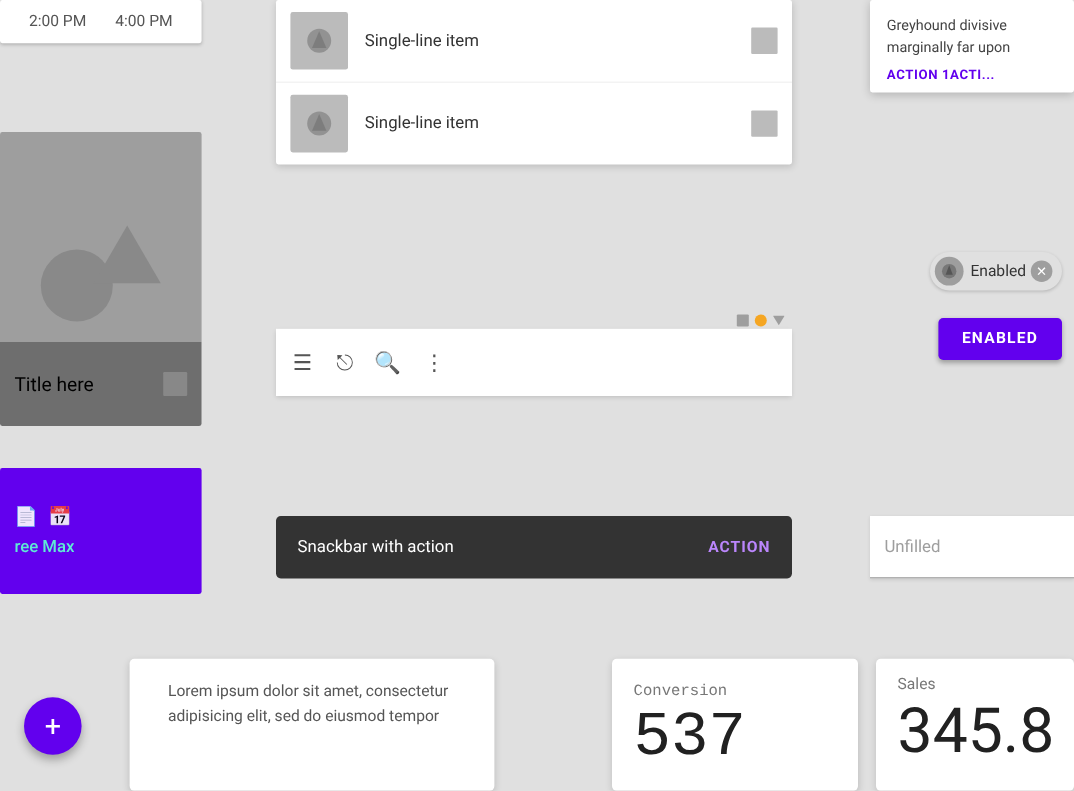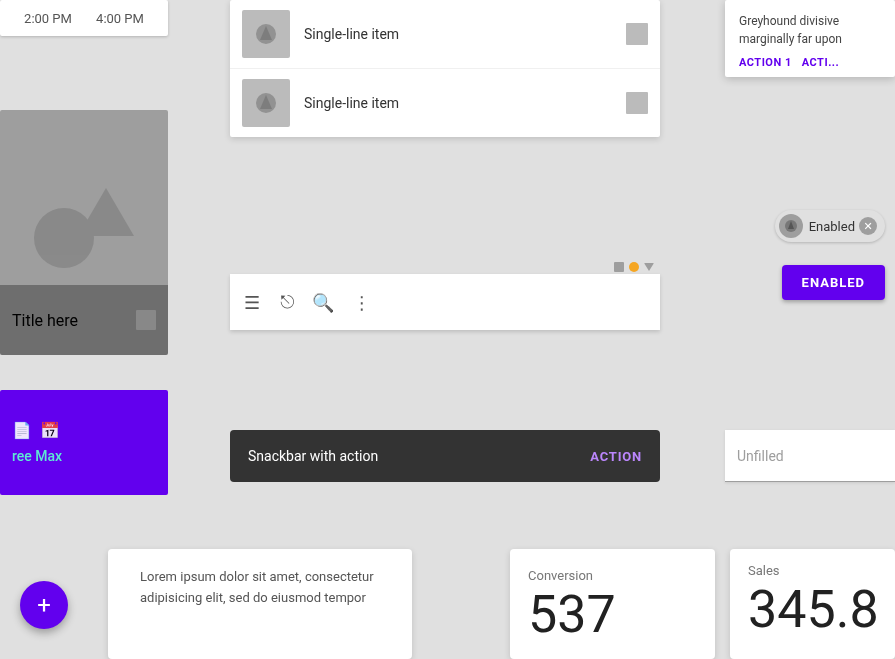--- a/index.html
+++ b/index.html
@@ -85,21 +85,20 @@
       padding: 12px 14px 8px;
     }
     .tooltip-card .tooltip-text {
       font-size: 12px;
       color: #444;
       line-height: 1.5;
       margin-bottom: 8px;
     }
     .tooltip-actions {
       display: flex;
-      gap: 10px;
       text-align: center;
     }
     .tooltip-action-btn {
       font-size: 11px;
       font-weight: 700;
       color: #6200ee;
       letter-spacing: 0.5px;
       cursor: pointer;
       text-transform: uppercase;
     }
@@ -376,20 +375,21 @@
       left: 510px;
       width: 205px;
       height: 110px;
       background: white;
       border-radius: 4px;
       box-shadow: 0 2px 6px rgba(0,0,0,0.15);
       padding: 14px 18px;
       display: flex;
       flex-direction: column;
       justify-content: center;
+      font-family: Liberation Mono, monospace;
     }
     .stat-label {
       font-size: 13px;
       color: #777;
       margin-bottom: 6px;
     }
     .stat-value {
       font-size: 52px;
       font-weight: 400;
       color: #212121;

